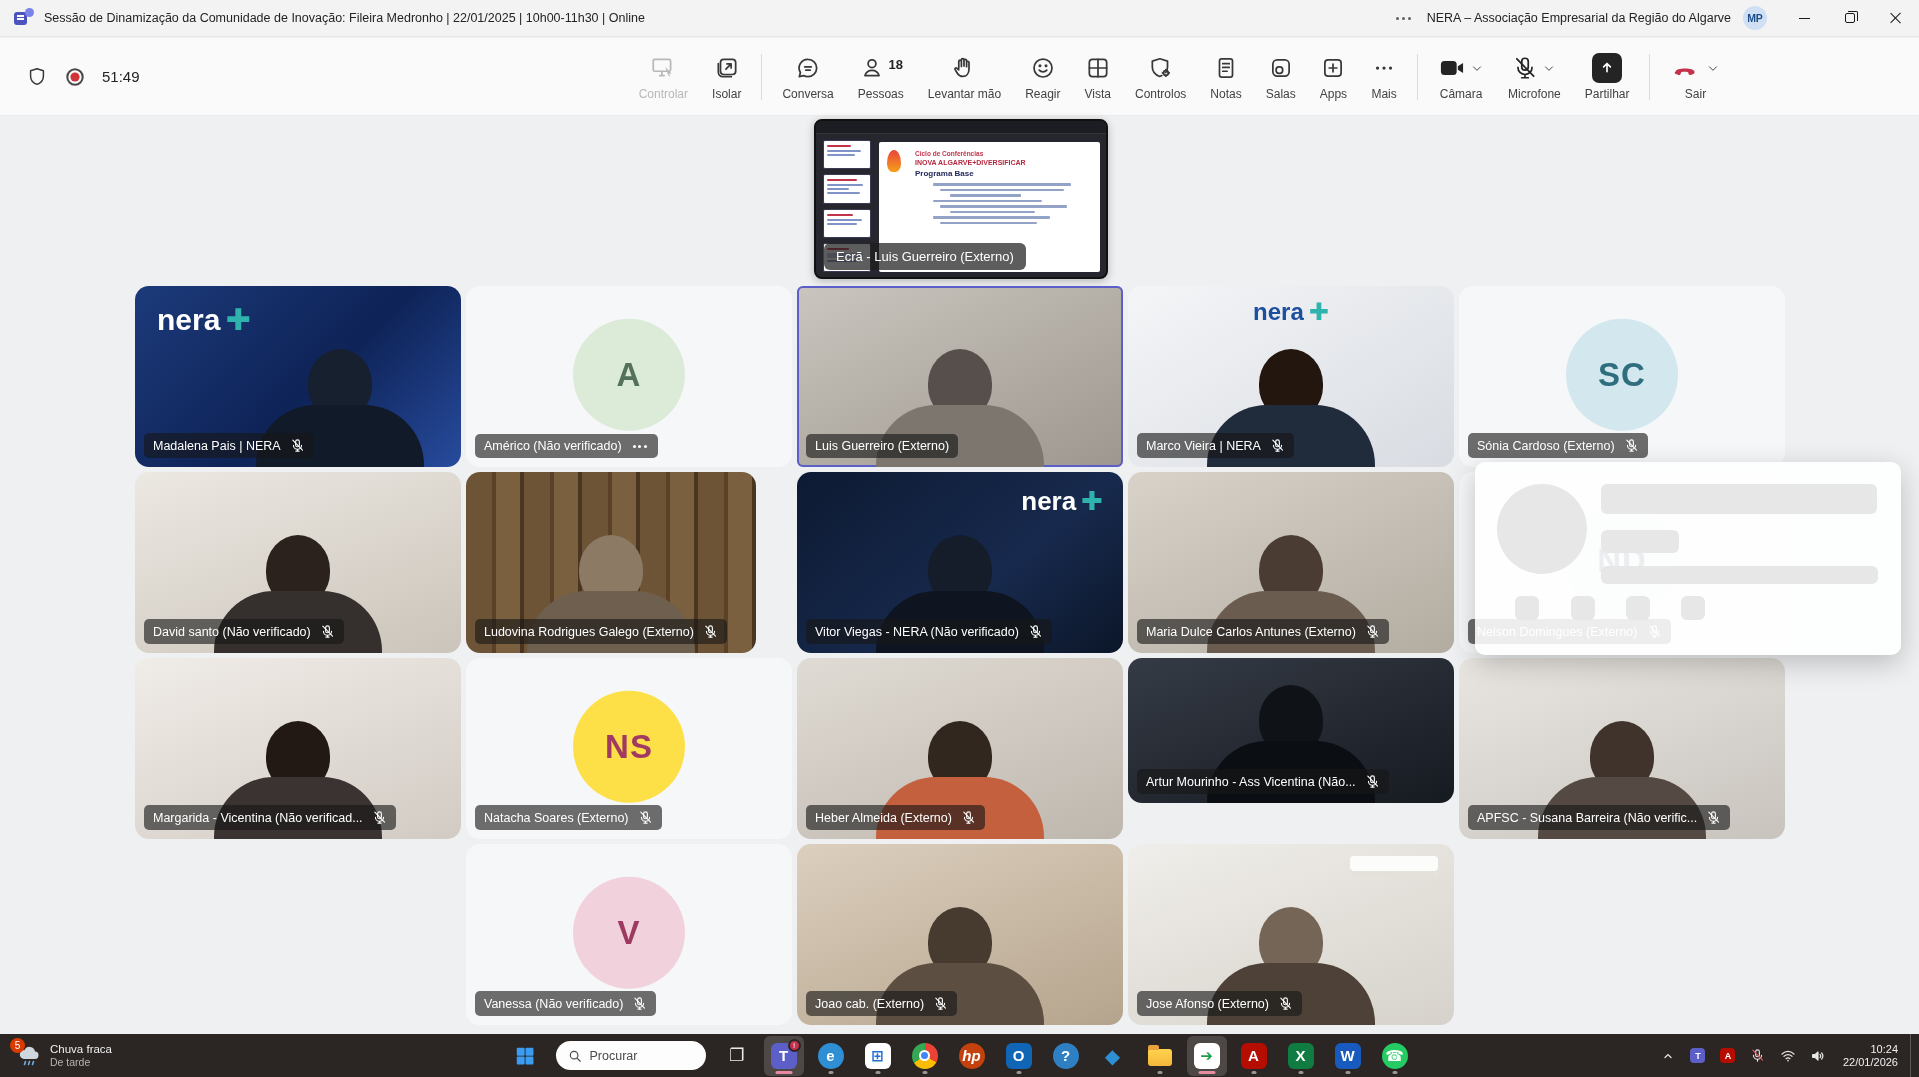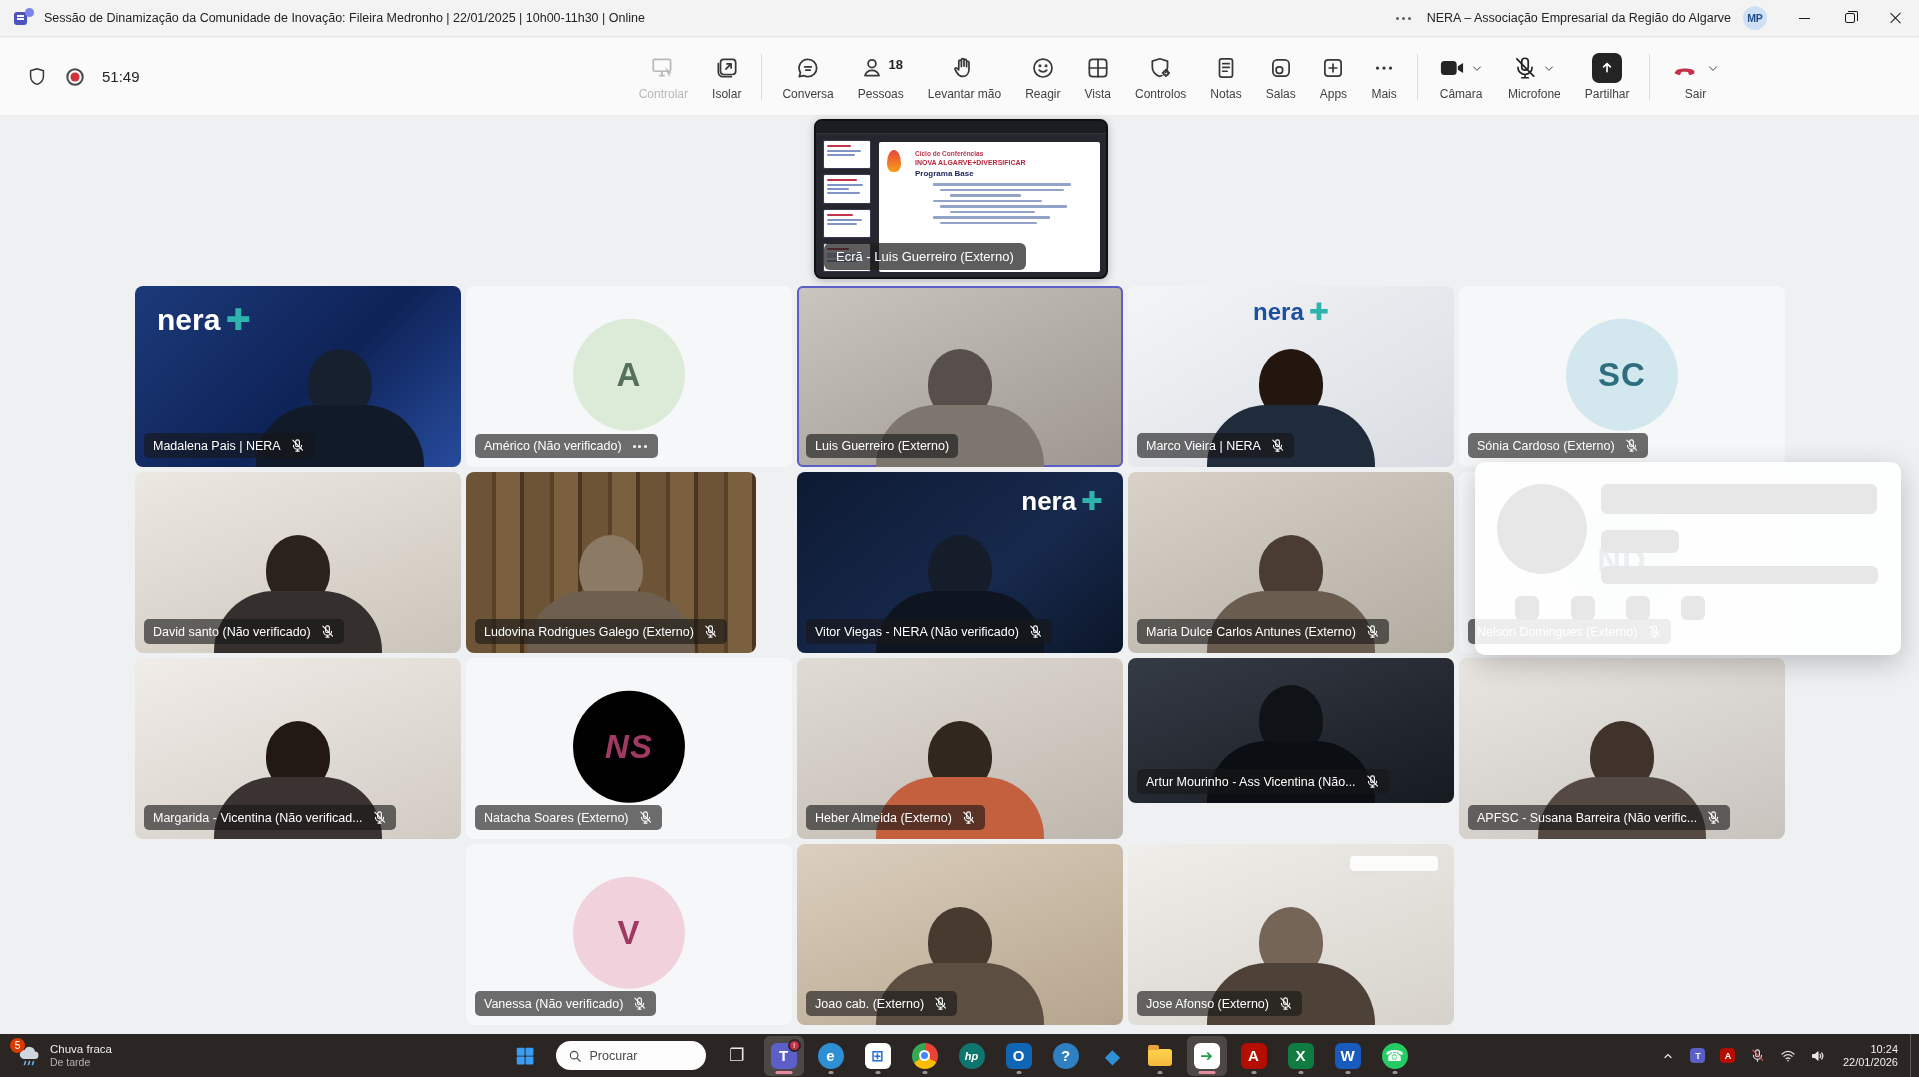--- a/index.html
+++ b/index.html
@@ -59,21 +59,21 @@
   .flame{position:absolute;left:8px;top:8px;width:14px;height:22px;background:linear-gradient(180deg,#e8443a,#f7a019);border-radius:50% 50% 40% 40%/60% 60% 40% 40%;}
   .s1{color:#c2344c;font-size:6.5px;font-weight:bold;line-height:9px;}
   .s2{color:#b6293f;font-size:7px;font-weight:bold;line-height:10px;}
   .s3{color:#232a5c;font-size:8px;font-weight:bold;line-height:12px;}
   .bullets{margin-top:3px;}
   .bullets i{display:block;height:2.5px;background:#93a3c8;border-radius:1px;margin:3px 0;}
   .thumb-pill{position:absolute;left:8px;bottom:7px;background:rgba(30,30,30,.72);color:#fff;
     font-size:13px;padding:6px 12px;border-radius:6px;white-space:nowrap;}
 
   
-  .tile{position:absolute;border-radius:8px;overflow:hidden;background:#f6f7f8;}
+  .tile{position:absolute;border-radius:14px;overflow:hidden;background:#f6f7f8;}
   .tile.speaking{outline:2.5px solid #5b5fc7;outline-offset:-2.5px;border-radius:6px;}
   .sil{position:absolute;left:50%;bottom:-4px;width:180px;height:122px;transform:translateX(-50%);}
   .sil .head{width:64px;height:70px;border-radius:50% 50% 46% 46%;margin:0 auto;}
   .sil .body{width:168px;height:62px;border-radius:60px 60px 0 0;margin:-14px auto 0;}
   .avatar{position:absolute;left:50%;top:50%;transform:translate(-50%,-52%);width:112px;height:112px;border-radius:50%;
     display:flex;align-items:center;justify-content:center;font-size:33px;font-weight:600;letter-spacing:1px;}
   .pill{position:absolute;left:9px;bottom:9px;max-width:calc(100% - 18px);display:flex;align-items:center;gap:9px;
     background:rgba(22,22,22,.62);border-radius:5px;padding:5px 9px;color:#fff;}
   .pill .pname{font-size:12.5px;white-space:nowrap;overflow:hidden;text-overflow:ellipsis;}
   .pill .mdots{display:flex;gap:2.5px;padding:0 2px;}
@@ -555,21 +555,21 @@
           <span style="display: flex;">
             <svg width="15" height="15" viewBox="0 0 24 24" fill="none" stroke="#fff" stroke-width="1.8" stroke-linecap="round">
               <rect x="9" y="3" width="6" height="11" rx="3"></rect>
               <path d="M5.5 11.5a6.5 6.5 0 0 0 13 0M12 18v3M9.5 21h5"></path>
               <path d="M4.5 3.5l15.5 16"></path>
             </svg>
           </span>
         </div>
       </div>
       <div class="tile" style="left: 466px; top: 658px; width: 326px; height: 181px;">
-        <div class="avatar" style="background: #000000; color: rgb(161, 58, 98); font-style: italic;">NS</div>
+        <div class="avatar" style="background: #fde047; color: rgb(161, 58, 98);">NS</div>
         <div class="pill">
           <span class="pname">Natacha Soares (Externo)</span>
           <span style="display: flex;">
             <svg width="15" height="15" viewBox="0 0 24 24" fill="none" stroke="#fff" stroke-width="1.8" stroke-linecap="round">
               <rect x="9" y="3" width="6" height="11" rx="3"></rect>
               <path d="M5.5 11.5a6.5 6.5 0 0 0 13 0M12 18v3M9.5 21h5"></path>
               <path d="M4.5 3.5l15.5 16"></path>
             </svg>
           </span>
         </div>
@@ -729,21 +729,21 @@
           <div class="app-glyph" style="background: rgb(255, 255, 255); color: rgb(31, 111, 212);">⊞</div>
           <div class="run-dot"></div>
         </div>
         <div class="tb-app">
           <div class="app-glyph round" style="background: conic-gradient(rgb(234, 67, 53) 0deg, rgb(234, 67, 53) 33%, rgb(251, 188, 5) 0deg, rgb(251, 188, 5) 66%, rgb(52, 168, 83) 0deg, rgb(52, 168, 83) 100%); color: rgb(255, 255, 255);">
             <span style="width:11px;height:11px;border-radius:50%;background:#4285f4;border:2px solid #fff;"></span>
           </div>
           <div class="run-dot"></div>
         </div>
         <div class="tb-app">
-          <div class="app-glyph round" style="background: #0f766e; color: rgb(255, 255, 255); font-size: 11px; font-style: italic;">hp</div>
+          <div class="app-glyph round" style="background: #c2410c; color: rgb(255, 255, 255); font-size: 15px; font-style: italic;">hp</div>
         </div>
         <div class="tb-app">
           <div class="app-glyph" style="background: rgb(16, 102, 181); color: rgb(255, 255, 255);">O</div>
           <div class="run-dot"></div>
         </div>
         <div class="tb-app">
           <div class="app-glyph round" style="background: rgb(47, 128, 195); color: rgb(255, 255, 255);">?</div>
         </div>
         <div class="tb-app">
           <div class="app-glyph" style="background: transparent; color: rgb(47, 143, 212); font-size: 20px;">◆</div>

